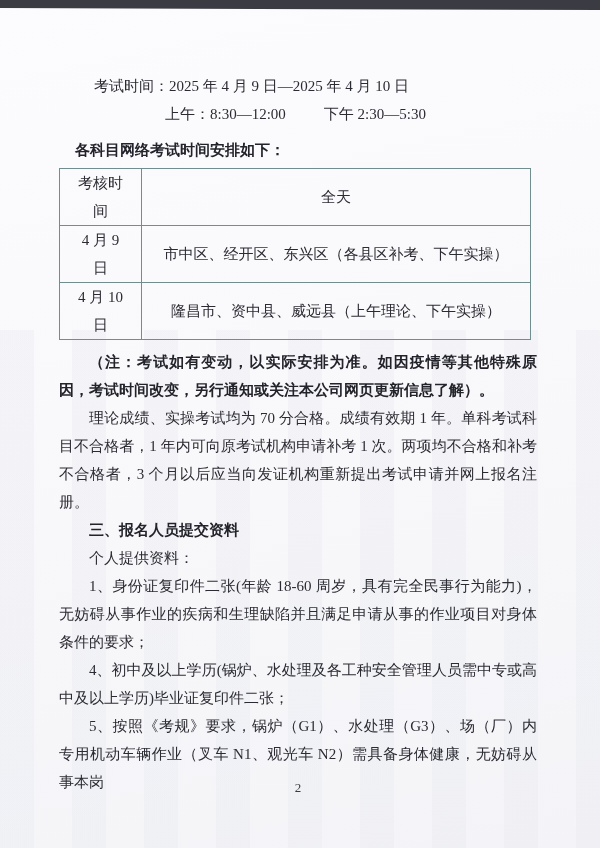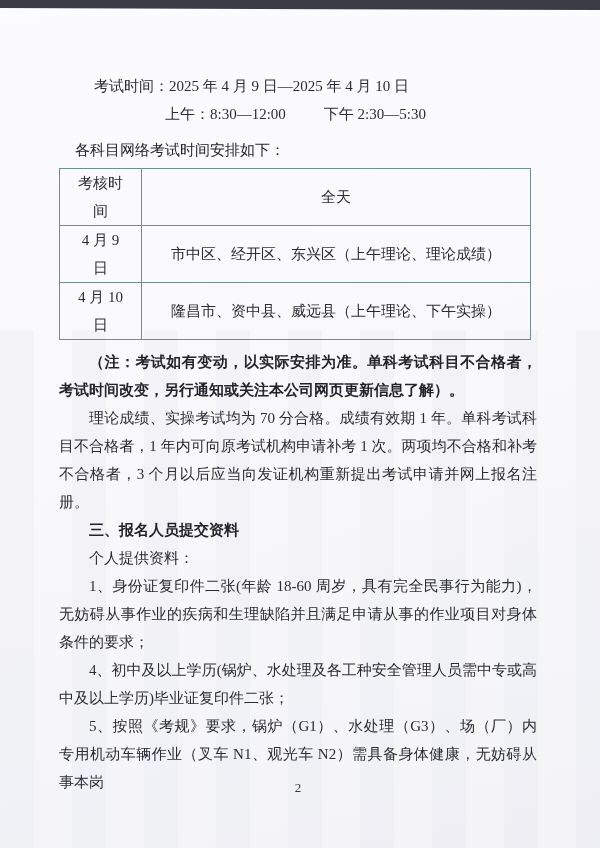--- a/index.html
+++ b/index.html
@@ -46,21 +46,21 @@
     line-height: 28px;
     text-align: justify;
   }
   .content p { margin: 0; }
   .exam-time { padding-left: 35px; }
   .sessions  { padding-left: 106px; text-align: left; }
   .sessions .afternoon { margin-left: 38px; }
   .schedule-heading {
     margin-top: 8px !important;
     padding-left: 16px;
-    font-weight: normal;
+    font-weight: bold;
     color: #23232b;
   }
   table.schedule {
     margin-top: 4px;
     width: 472px;
     border-collapse: collapse;
     table-layout: fixed;
   }
   table.schedule th, table.schedule td {
     border: 1px solid #6f8e8d;
@@ -107,30 +107,30 @@
           <col class="c-time">
           <col class="c-place">
         </colgroup>
       <tbody>
           <tr>
         <th>考核时间</th>
         <th>全天</th>
       </tr>
       <tr>
         <td>4 月 9 日</td>
-        <td>市中区、经开区、东兴区（上午理论、理论成绩）</td>
+        <td>市中区、经开区、东兴区（各县区补考、下午实操）</td>
       </tr>
       <tr>
         <td>4 月 10 日</td>
         <td>隆昌市、资中县、威远县（上午理论、下午实操）</td>
       </tr>
     </tbody>
       </table>
 
-    <p class="para bold note">（注：考试如有变动，以实际安排为准。单科考试科目不合格者，考试时间改变，另行通知或关注本公司网页更新信息了解）。</p>
+    <p class="para bold note">（注：考试如有变动，以实际安排为准。如因疫情等其他特殊原因，考试时间改变，另行通知或关注本公司网页更新信息了解）。</p>
 
     <p class="para">理论成绩、实操考试均为 70 分合格。成绩有效期 1 年。单科考试科目不合格者，1 年内可向原考试机构申请补考 1 次。两项均不合格和补考不合格者，3 个月以后应当向发证机构重新提出考试申请并网上报名注册。</p>
 
     <p class="para bold">三、报名人员提交资料</p>
 
     <p class="para">个人提供资料：</p>
 
     <p class="para">1、身份证复印件二张(年龄 18-60 周岁，具有完全民事行为能力)，无妨碍从事作业的疾病和生理缺陷并且满足申请从事的作业项目对身体条件的要求；</p>
     <p class="para">4、初中及以上学历(锅炉、水处理及各工种安全管理人员需中专或高中及以上学历)毕业证复印件二张；</p>
     <p class="para">5、按照《考规》要求，锅炉（G1）、水处理（G3）、场（厂）内专用机动车辆作业（叉车 N1、观光车 N2）需具备身体健康，无妨碍从事本岗</p>

